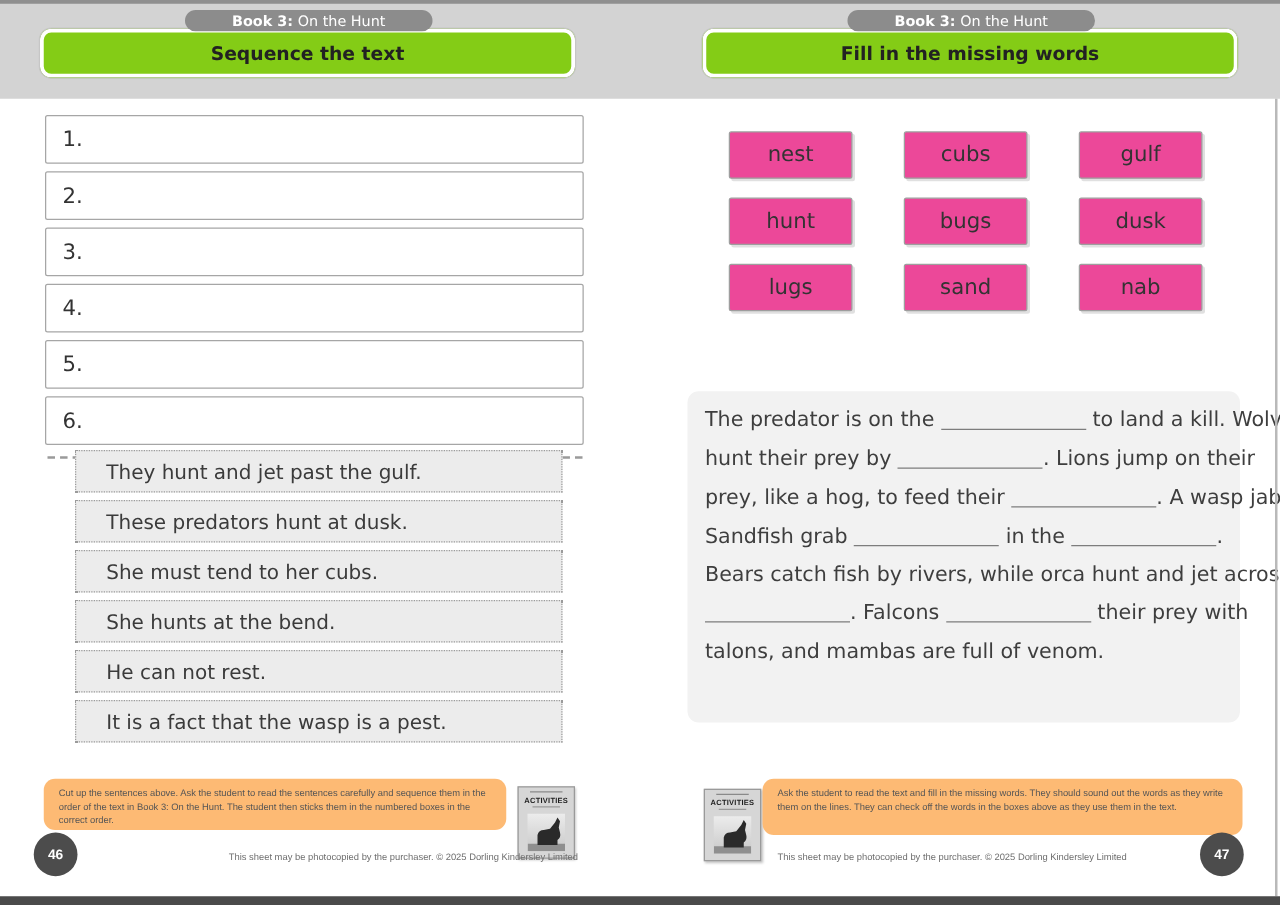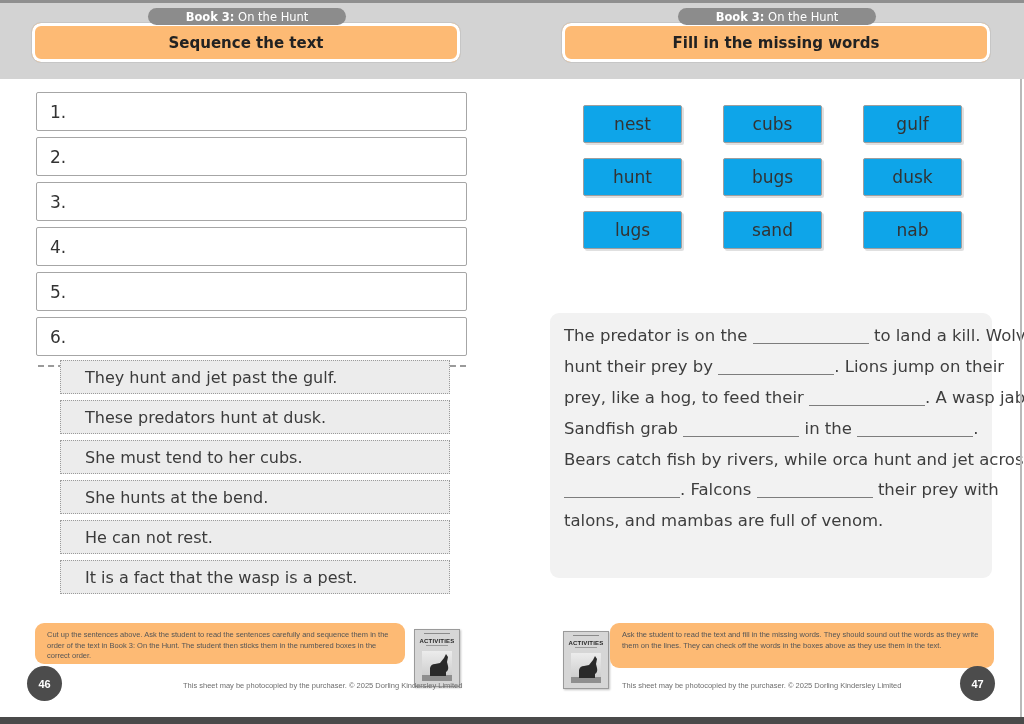--- a/index.html
+++ b/index.html
@@ -3,21 +3,21 @@
 <meta charset="utf-8">
 <style>
   html,body{margin:0;padding:0;}
   body{
     width:1024px;height:724px;position:relative;background:#ffffff;
     font-family:"Liberation Sans", sans-serif;overflow:hidden;
   }
   
   .top-band{position:absolute;left:0;top:0;width:1024px;height:79px;background:#d3d3d3;
     border-top:3px solid #8f8f8f;box-sizing:border-box;}
-  .title-box{position:absolute;top:22px;height:41px;background:#fdba74;
+  .title-box{position:absolute;top:22px;height:41px;background:#84cc16;
     border:1px solid #c6c6c6;border-radius:10px;box-shadow:inset 0 0 0 3px #ffffff;
     display:flex;align-items:center;justify-content:center;font-weight:bold;font-size:15px;
     color:#222;font-family:"DejaVu Sans", sans-serif;box-sizing:border-box;z-index:1;}
   .title-box.left{left:31px;width:430px;}
   .title-box.right{left:561px;width:430px;}
   .book-pill{position:absolute;top:8px;height:17px;background:#8c8c8c;border-radius:12px;
     color:#ffffff;display:flex;align-items:center;justify-content:center;font-size:11.5px;
     font-family:"DejaVu Sans", sans-serif;z-index:2;white-space:pre;}
   .book-pill.left{left:148px;width:198px;}
   .book-pill.right{left:678px;width:198px;}
@@ -29,21 +29,21 @@
     padding-left:13px;font-size:17px;color:#333;font-family:"DejaVu Sans", sans-serif;}
   .cut-line{position:absolute;left:38px;top:365px;width:428px;height:0;
     border-top:2px dashed #9a9a9a;}
   .sentence-list{position:absolute;left:60px;top:360px;width:390px;}
   .sentence-strip{box-sizing:border-box;height:34px;margin-bottom:6px;background:#ececec;
     border:1.5px dotted #9b9b9b;display:flex;align-items:center;padding-left:24px;
     font-size:16px;color:#3b3b3b;font-family:"DejaVu Sans", sans-serif;}
   
   .word-bank{position:absolute;left:583px;top:105px;width:380px;display:grid;
     grid-template-columns:repeat(3,99px);column-gap:41px;row-gap:15px;}
-  .word-card{box-sizing:border-box;height:38px;background:#0ea5e9;border:1.5px solid #9e9e9e;
+  .word-card{box-sizing:border-box;height:38px;background:#ec4899;border:1.5px solid #9e9e9e;
     border-radius:2px;box-shadow:2px 2px 0 rgba(0,0,0,0.12);display:flex;align-items:center;
     justify-content:center;font-size:17px;color:#333;font-family:"DejaVu Sans", sans-serif;}
   
   .passage-box{position:absolute;left:550px;top:313px;width:442px;height:265px;
     background:#f2f2f2;border-radius:9px;box-sizing:border-box;padding:8px 0 0 14px;}
   .passage-line{line-height:30.9px;height:30.9px;font-size:16.5px;color:#3e3e3e;
     font-family:"DejaVu Sans", sans-serif;white-space:pre;}
   .blank{display:inline-block;width:116px;height:14px;border-bottom:1.5px solid #7d7d7d;
     vertical-align:-3px;}
   

